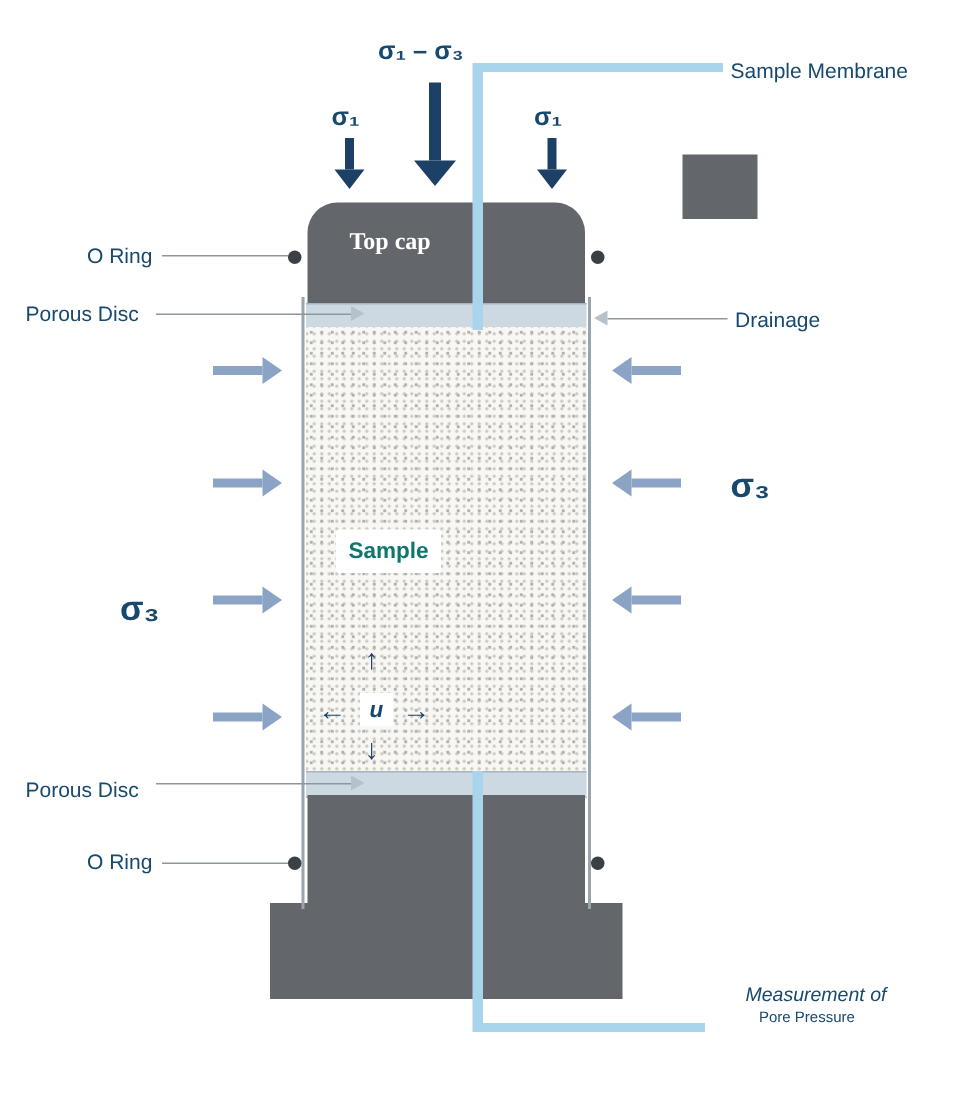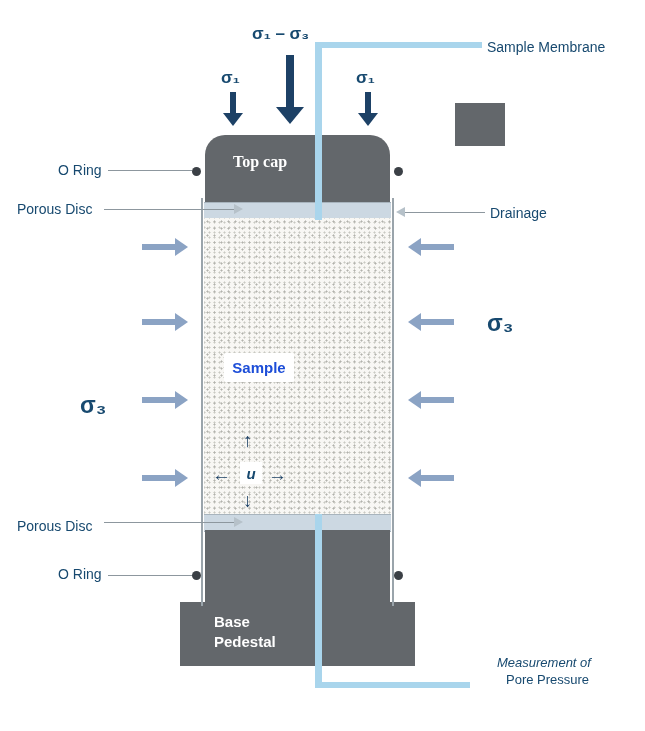--- a/index.html
+++ b/index.html
@@ -23,21 +23,21 @@
   .membrane-line { background:#9aa4ab; width:2px; }
   .tube { background:#a9d5ec; }
   .oring { width:9px; height:9px; border-radius:50%; background:#3b4046; }
 
   
   .lbl { position:absolute; color:#17496f; font-size:14px; line-height:1.15; }
   .sig { font-size:17px; font-weight:bold; }
   .sig-big { font-size:23px; font-weight:bold; }
   .white-lbl { color:#ffffff; font-weight:bold; font-size:16px; }
   .sample-tag {
-    background:#ffffff; color:#1d4ed8; font-weight:bold; font-size:15px;
+    background:#ffffff; color:#0f766e; font-weight:bold; font-size:15px;
     display:flex; align-items:center; justify-content:center; border-radius:2px;
   }
   .watermark {
     color:rgba(125,133,140,0.85); font-size:22px; font-weight:600;
     letter-spacing:1px; white-space:nowrap; z-index:30;
   }
 
   
   .adown { position:absolute; display:flex; flex-direction:column; align-items:center; }
   .adown .sh { background:#1d4166; }
@@ -156,24 +156,23 @@
   <div class="lbl" style="left:58px; top:162px;">O Ring</div>
   <div class="lbl" style="left:17px; top:201px;">Porous Disc</div>
   <div class="lbl" style="left:490px; top:205px;">Drainage</div>
   <div class="lbl sig-big" style="left:487px; top:310px;">σ₃</div>
   <div class="lbl sig-big" style="left:80px; top:392px;">σ₃</div>
   <div class="lbl" style="left:17px; top:518px;">Porous Disc</div>
   <div class="lbl" style="left:58px; top:566px;">O Ring</div>
 
   <div class="abs white-lbl" style="left:233px; top:153px;font-family:Liberation Serif, serif;">Top cap</div>
   <div class="abs sample-tag" style="left:224px; top:353px; width:70px; height:29px;">Sample</div>
-  <div class="abs white-lbl" style="left:214px; top:612px; width:85px; font-size:15px; line-height:1.35;">Base Pedestal</div>
 
   <div class="lbl" style="left:497px; top:656px; font-size:13px;font-style:italic;">Measurement of</div>
-  <div class="lbl" style="left:506px; top:673px; font-size:13px;">Pore Pressure</div>
+  <div class="lbl" style="left:506px; top:673px; font-size:10px;">Pore Pressure</div>
 
   <div class="u-arrow" style="left:243px; top:431px;">↑</div>
   <div class="abs u-box" style="left:240px; top:462px; width:22px; height:22px;">u</div>
   <div class="u-arrow" style="left:243px; top:491px;">↓</div>
   <div class="u-arrow" style="left:212px; top:465px;">←</div>
   <div class="u-arrow" style="left:268px; top:465px;">→</div>
 
 
 </div>
 

